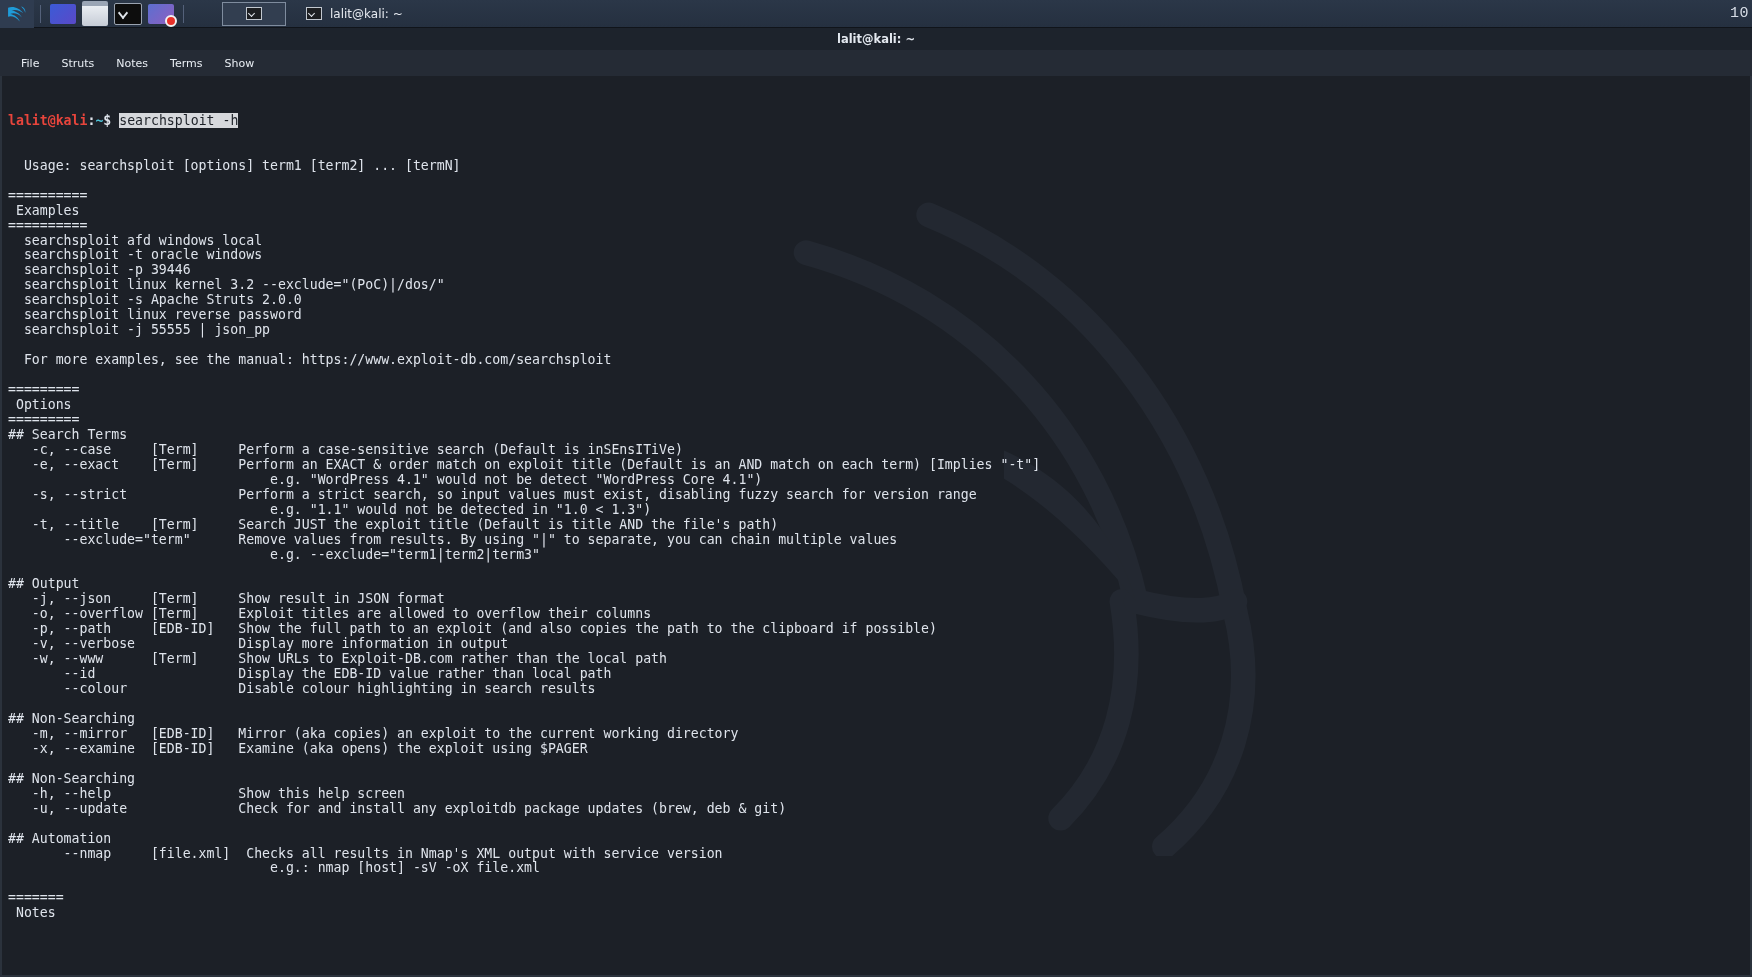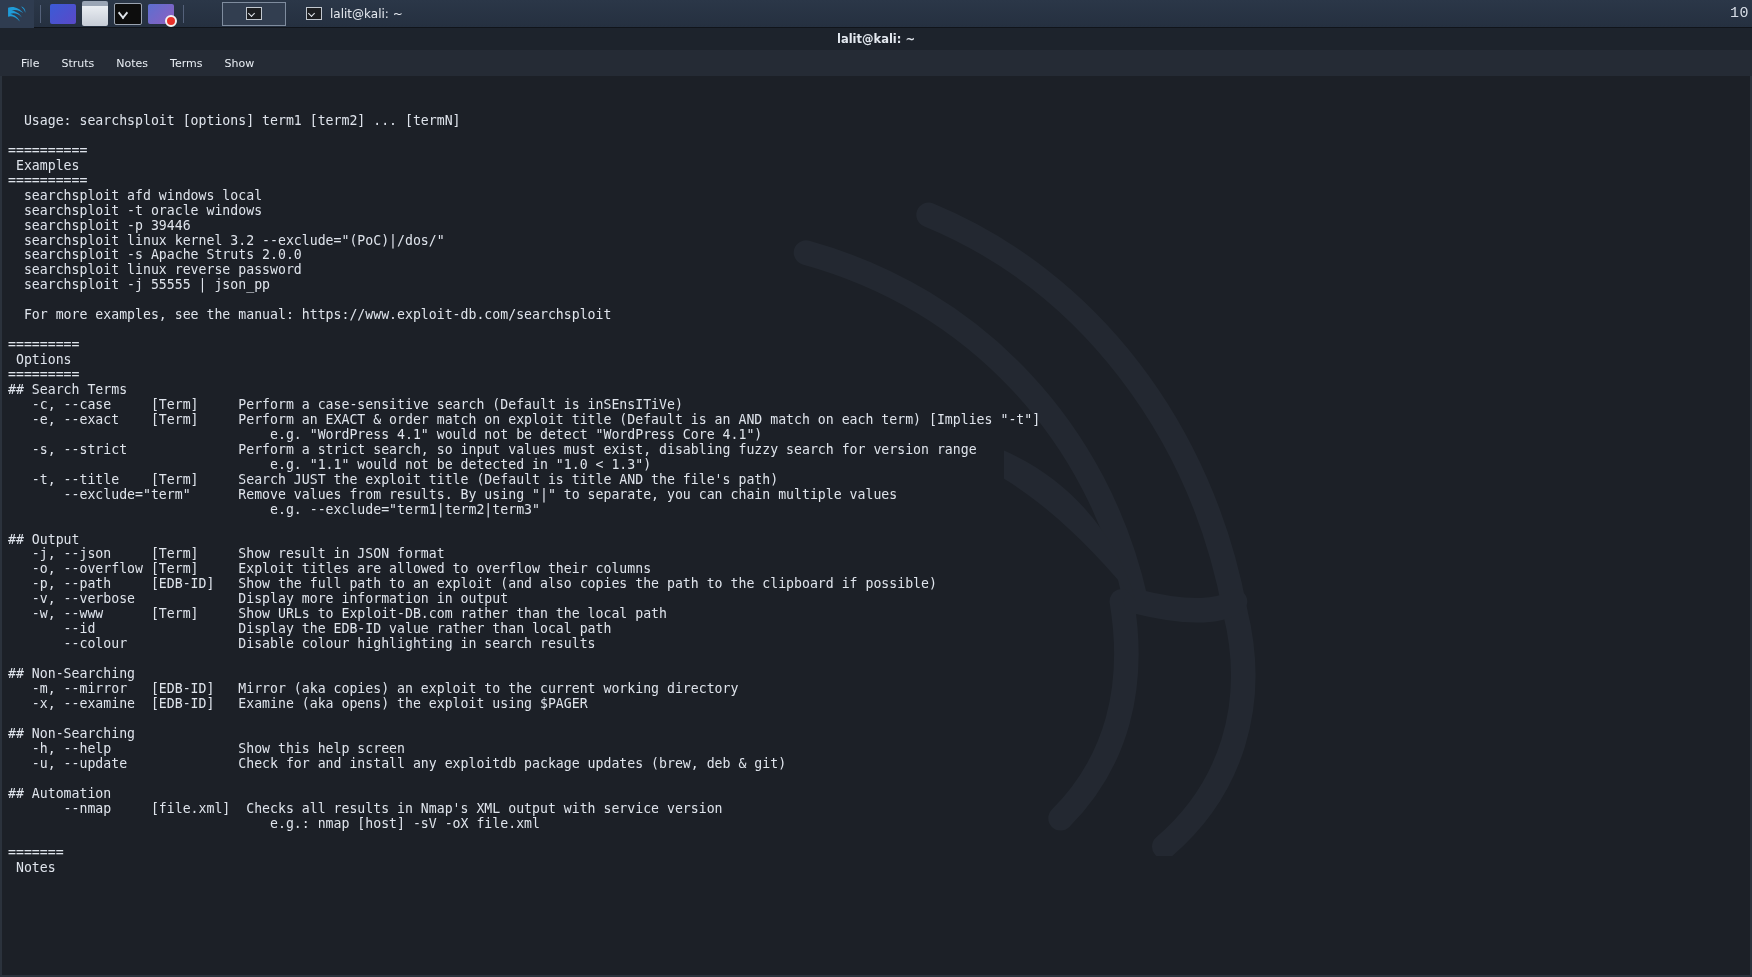--- a/index.html
+++ b/index.html
@@ -300,19 +300,20 @@
           <path d="M455 430 C470 520, 450 600, 390 660"></path>
           <path d="M575 440 C600 540, 570 630, 500 690"></path>
           <path d="M470 430 C530 445, 560 440, 575 430"></path>
         </g>
         <g fill="#343c48">
           <path d="M330 270 C400 300, 450 360, 470 430 C430 380, 380 330, 330 300 Z"></path>
         </g>
       </svg>
 
       <div class="term-text">
+        <span class="ln"><span class="user">lalit</span><span class="user">@</span><span class="host">kali</span><span class="dollar">:</span><span class="path">~</span><span class="dollar">$</span> <span class="cmd-sel">searchsploit -h</span></span>
         <div><span class="ln">  Usage: searchsploit [options] term1 [term2] ... [termN]</span><span class="ln"></span><span class="ln">==========</span><span class="ln"> Examples</span><span class="ln">==========</span><span class="ln">  searchsploit afd windows local</span><span class="ln">  searchsploit -t oracle windows</span><span class="ln">  searchsploit -p 39446</span><span class="ln">  searchsploit linux kernel 3.2 --exclude="(PoC)|/dos/"</span><span class="ln">  searchsploit -s Apache Struts 2.0.0</span><span class="ln">  searchsploit linux reverse password</span><span class="ln">  searchsploit -j 55555 | json_pp</span><span class="ln"></span><span class="ln">  For more examples, see the manual: https://www.exploit-db.com/searchsploit</span><span class="ln"></span><span class="ln">=========</span><span class="ln"> Options</span><span class="ln">=========</span><span class="ln">## Search Terms</span><span class="ln">   -c, --case     [Term]     Perform a case-sensitive search (Default is inSEnsITiVe)</span><span class="ln">   -e, --exact    [Term]     Perform an EXACT &amp; order match on exploit title (Default is an AND match on each term) [Implies "-t"]</span><span class="ln">                                 e.g. "WordPress 4.1" would not be detect "WordPress Core 4.1")</span><span class="ln">   -s, --strict              Perform a strict search, so input values must exist, disabling fuzzy search for version range</span><span class="ln">                                 e.g. "1.1" would not be detected in "1.0 &lt; 1.3")</span><span class="ln">   -t, --title    [Term]     Search JUST the exploit title (Default is title AND the file's path)</span><span class="ln">       --exclude="term"      Remove values from results. By using "|" to separate, you can chain multiple values</span><span class="ln">                                 e.g. --exclude="term1|term2|term3"</span><span class="ln"></span><span class="ln">## Output</span><span class="ln">   -j, --json     [Term]     Show result in JSON format</span><span class="ln">   -o, --overflow [Term]     Exploit titles are allowed to overflow their columns</span><span class="ln">   -p, --path     [EDB-ID]   Show the full path to an exploit (and also copies the path to the clipboard if possible)</span><span class="ln">   -v, --verbose             Display more information in output</span><span class="ln">   -w, --www      [Term]     Show URLs to Exploit-DB.com rather than the local path</span><span class="ln">       --id                  Display the EDB-ID value rather than local path</span><span class="ln">       --colour              Disable colour highlighting in search results</span><span class="ln"></span><span class="ln">## Non-Searching</span><span class="ln">   -m, --mirror   [EDB-ID]   Mirror (aka copies) an exploit to the current working directory</span><span class="ln">   -x, --examine  [EDB-ID]   Examine (aka opens) the exploit using $PAGER</span><span class="ln"></span><span class="ln">## Non-Searching</span><span class="ln">   -h, --help                Show this help screen</span><span class="ln">   -u, --update              Check for and install any exploitdb package updates (brew, deb &amp; git)</span><span class="ln"></span><span class="ln">## Automation</span><span class="ln">       --nmap     [file.xml]  Checks all results in Nmap's XML output with service version</span><span class="ln">                                 e.g.: nmap [host] -sV -oX file.xml</span><span class="ln"></span><span class="ln">=======</span><span class="ln"> Notes</span></div>
       </div>
 
       <div class="scrollbar"></div>
     </div>
   </div>
 </div>
 
 </body></html>

